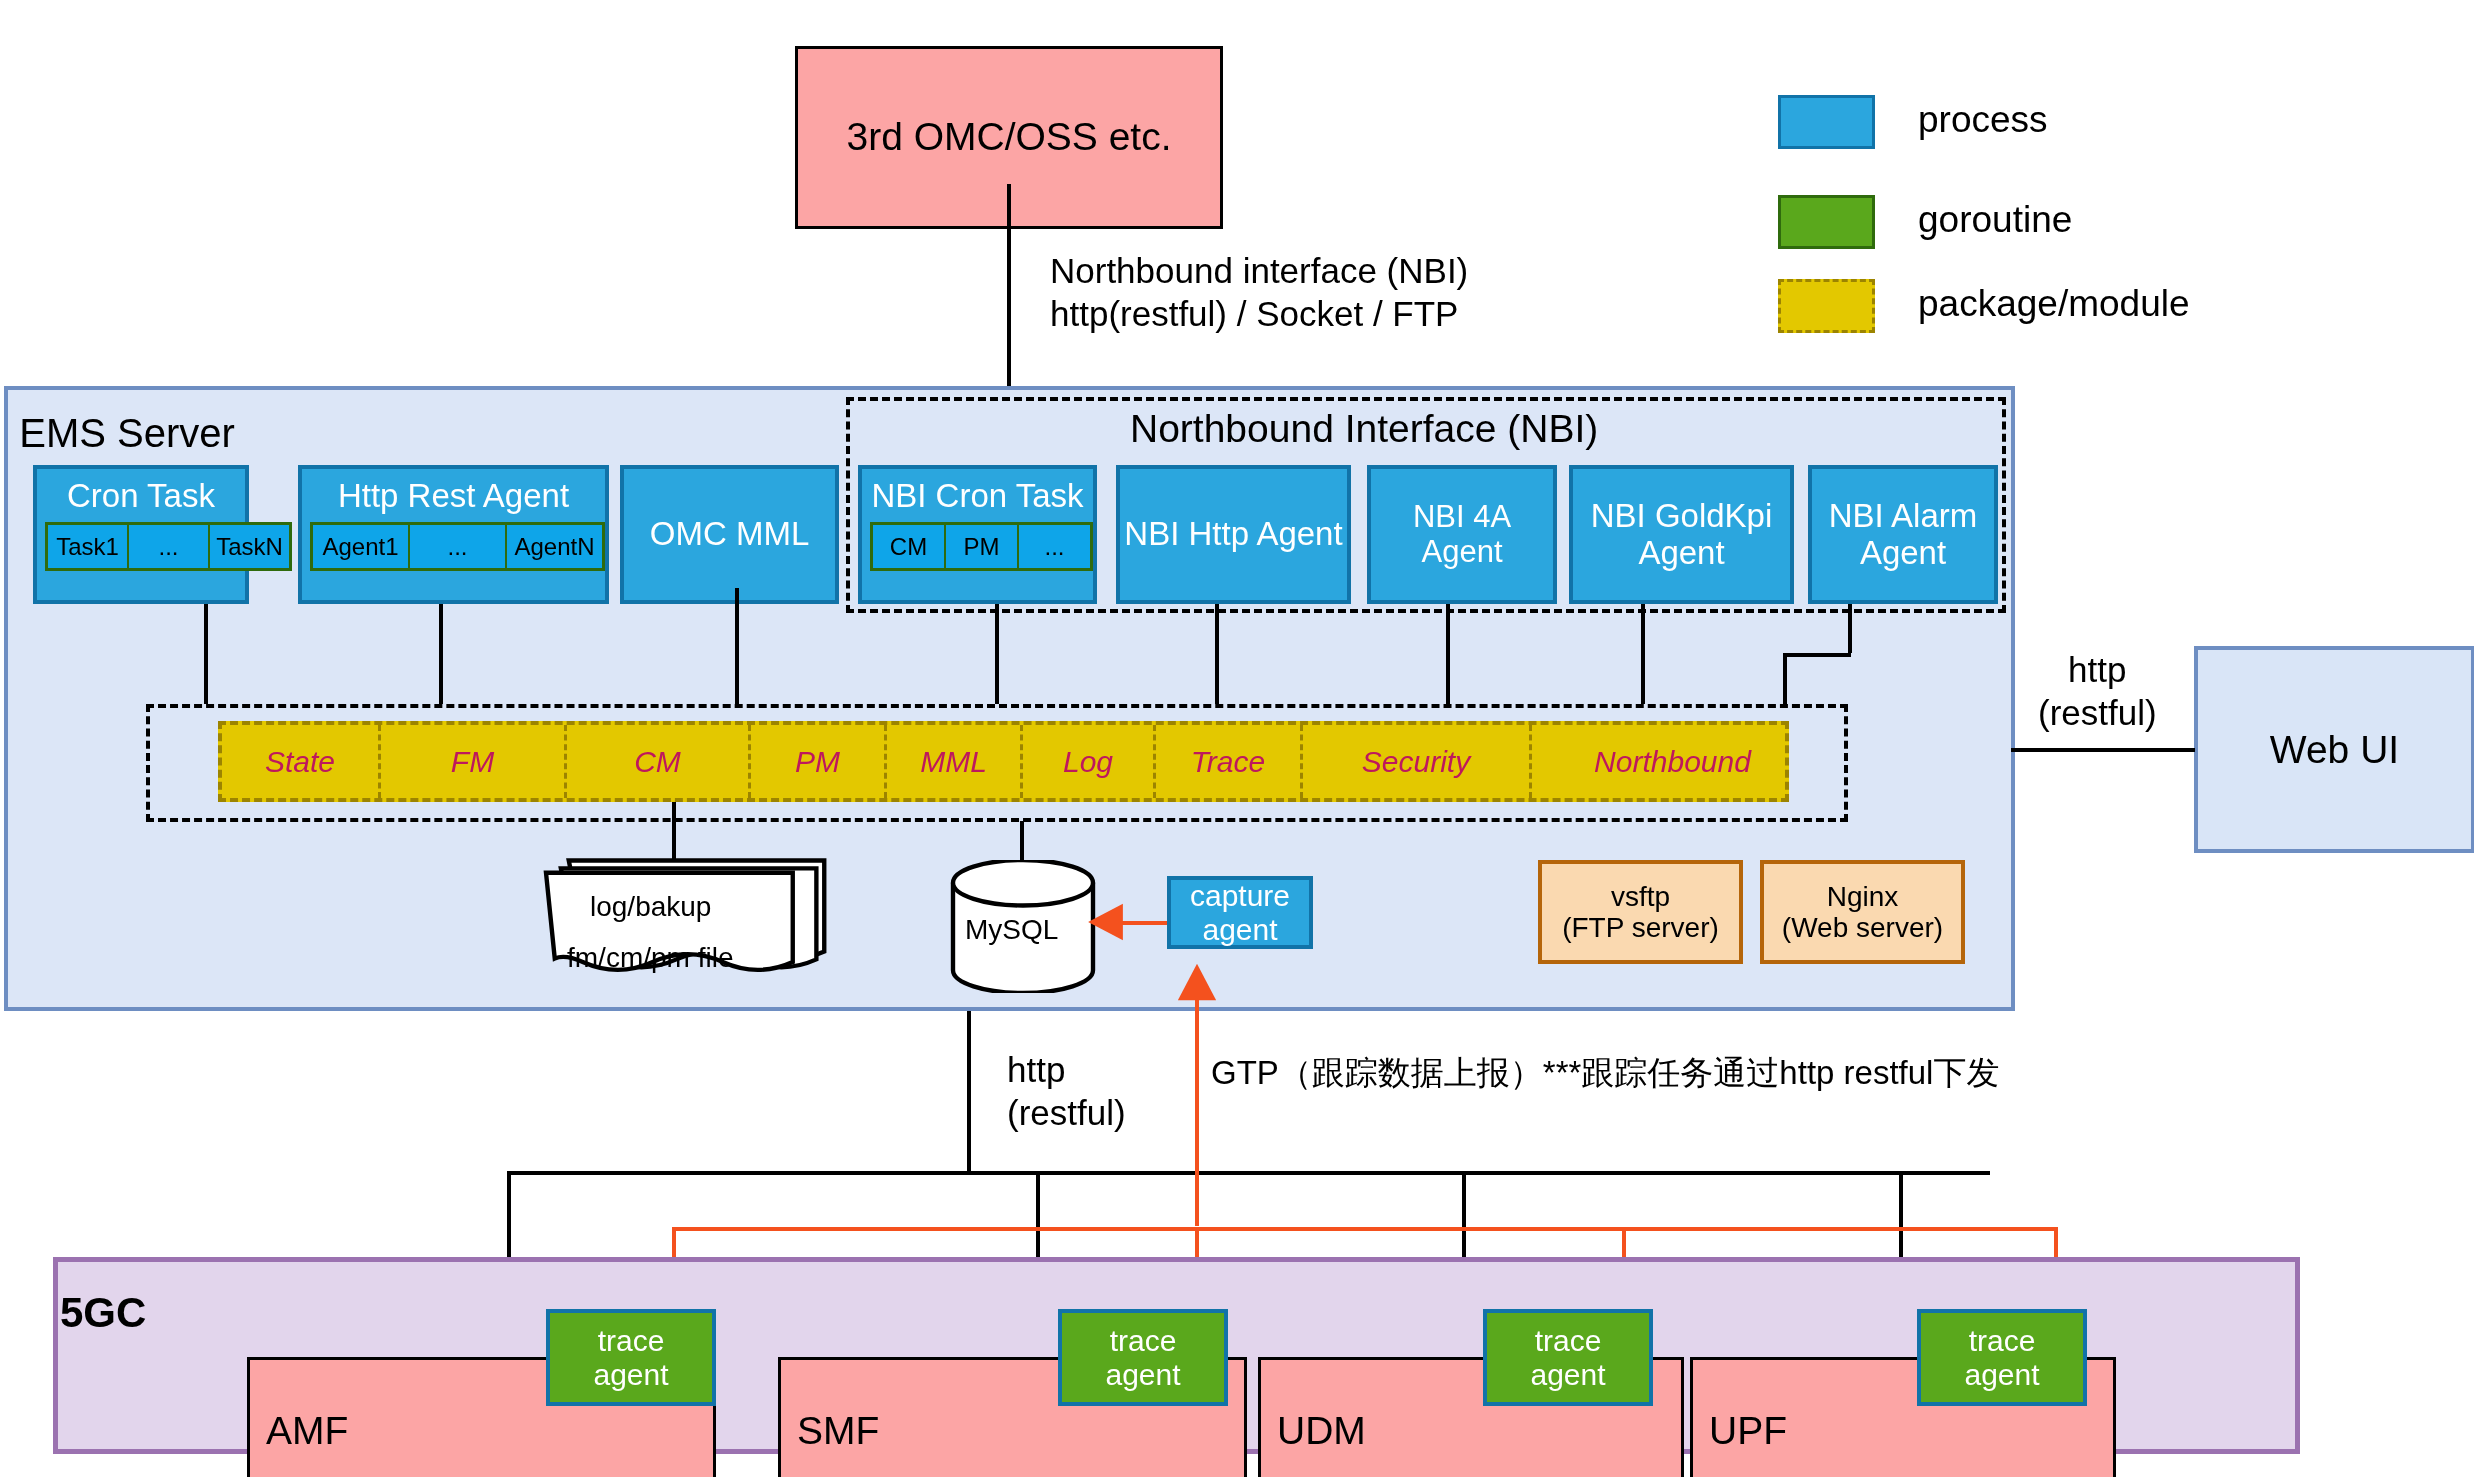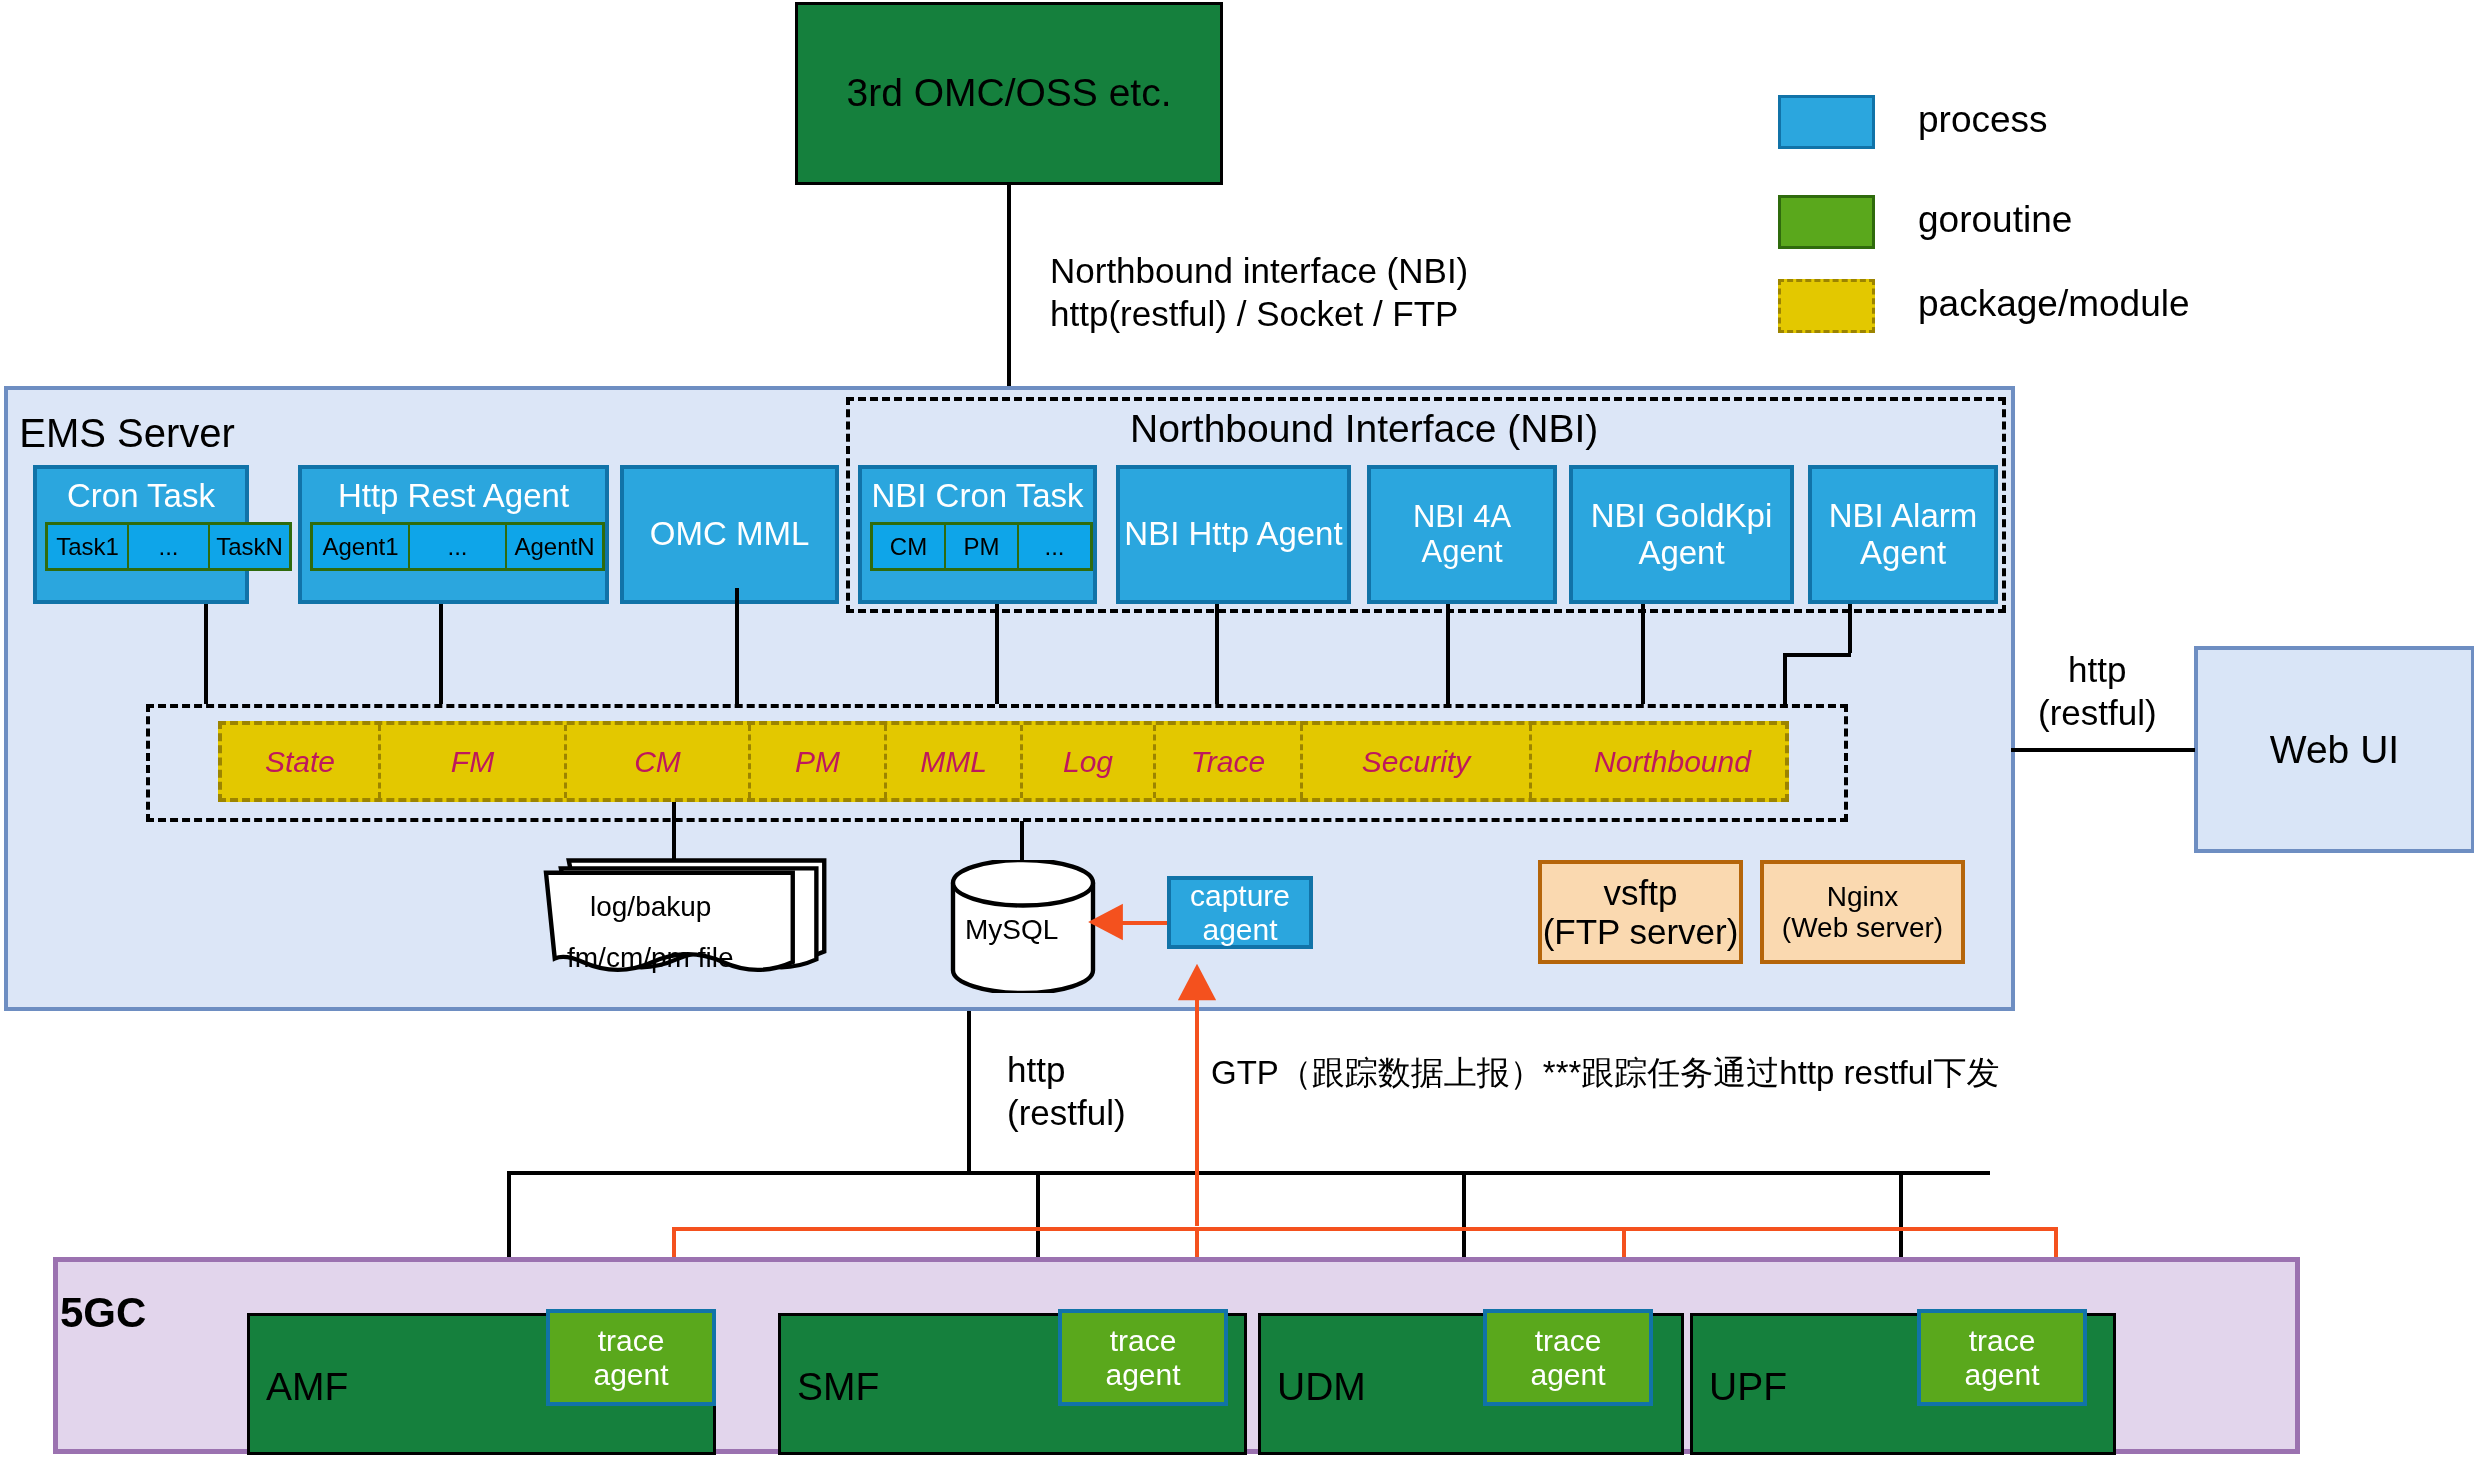--- a/index.html
+++ b/index.html
@@ -2,21 +2,21 @@
 <html style="font-size:14px"><head>
 <meta charset="utf-8">
 <style>
   html,body{margin:0;padding:0;background:#fff;}
   body{width:2475px;height:1478px;position:relative;overflow:hidden;
        font-family:"Liberation Sans","DejaVu Sans",sans-serif;color:#000;}
   .abs{position:absolute;box-sizing:border-box;}
   .ctr{display:flex;align-items:center;justify-content:center;text-align:center;line-height:1.12;}
 
   
-  .wbox{background:#15803d;border:3.5px solid #000;}
+  .wbox{background:#fca5a5;border:3.5px solid #000;margin-top:44px;}
 
   
   .ems{background:#dce6f7;border:4.4px solid #6e8ec2;}
   .gc{background:#e2d5ec;border:5.3px solid #9b72b0;}
   .webui{background:#d9e5f7;border:4.4px solid #6e8ec2;}
 
   
   .proc{background:#2ba6de;border:4.4px solid #1173a8;color:#fff;}
   .proc-title{position:absolute;left:0;right:0;top:8.8px;text-align:center;
               font-size:33px;color:#fff;line-height:1.1;}
@@ -170,21 +170,21 @@
 <div class="abs proc ctr" style="left:1167px;top:876px;width:146px;height:73px;font-size:30px;white-space:pre;">
   <span>capture
 agent</span>
 </div>
 
 <div class="ohline" style="left:1116px;top:921px;width:51px;"></div>
 <svg class="abs" style="left:1086px;top:902px;width:39px;height:40px;" viewBox="0 0 44 46">
   <path d="M2,23 L42,2 L42,44 Z" fill="#f4511e"></path>
 </svg>
 
-<div class="abs obox ctr" style="left:1538px;top:860px;width:205px;height:104px;font-size:35px;flex-direction:column;">
+<div class="abs obox ctr" style="left:1538px;top:860px;width:205px;height:104px;font-size:28px;flex-direction:column;">
   <span>vsftp</span>
   <span>(FTP server)</span>
 </div>
 <div class="abs obox ctr" style="left:1760px;top:860px;width:205px;height:104px;font-size:28px;flex-direction:column;">
   <span>Nginx</span>
   <span>(Web server)</span>
 </div>
 
 <div class="abs webui ctr" style="left:2194px;top:646px;width:281px;height:207px;font-size:39px;">
   <span>Web UI</span>

